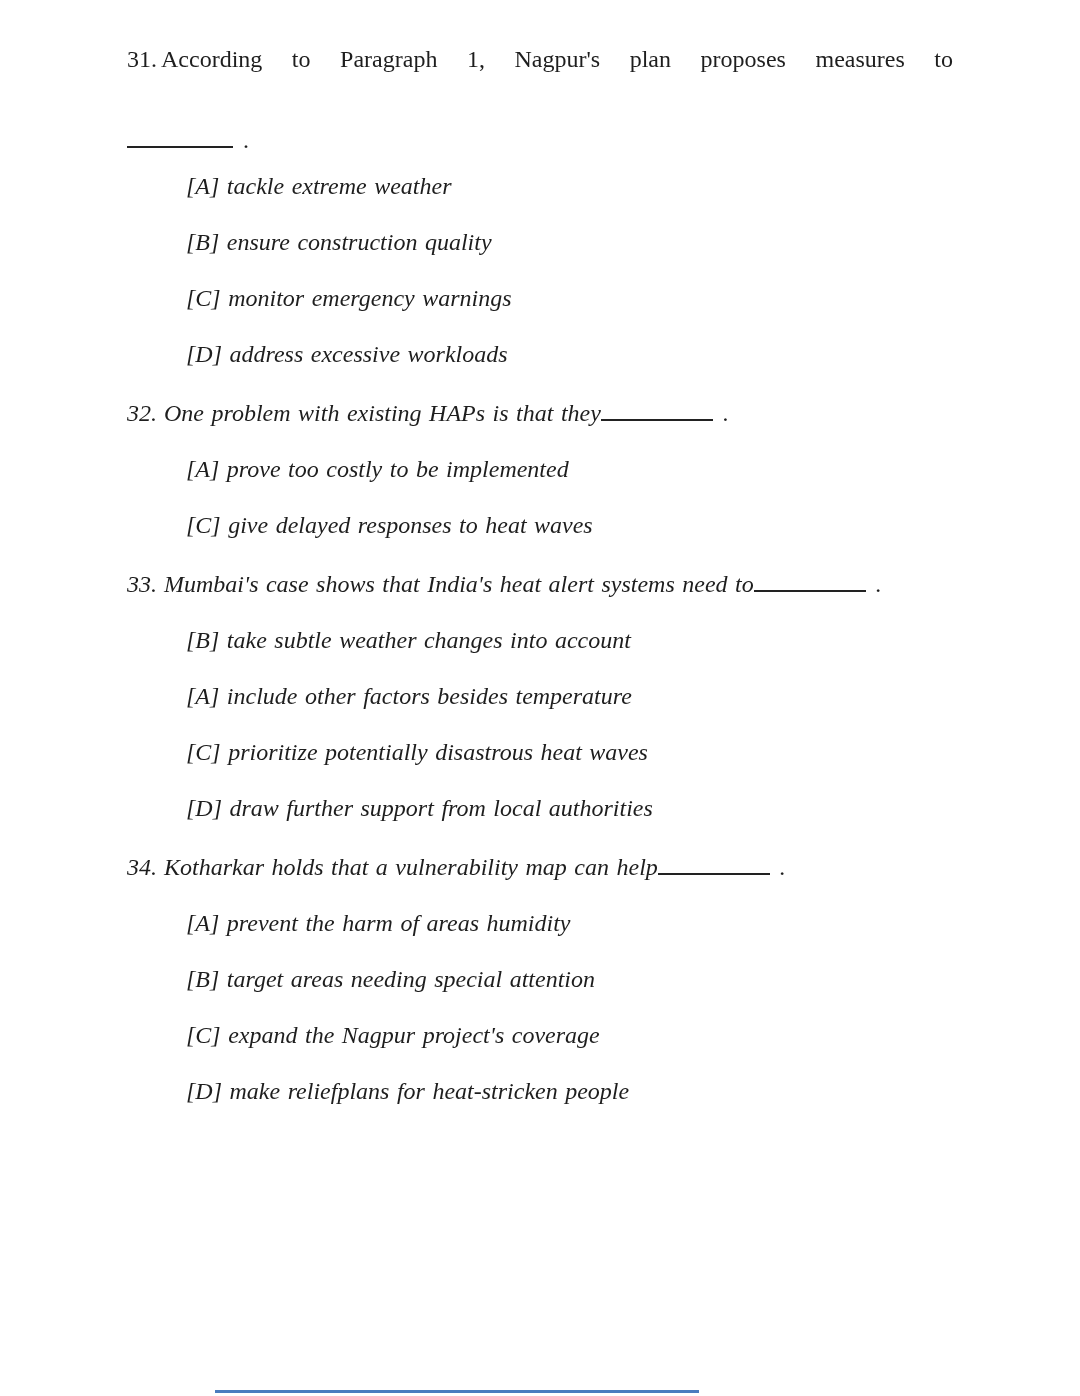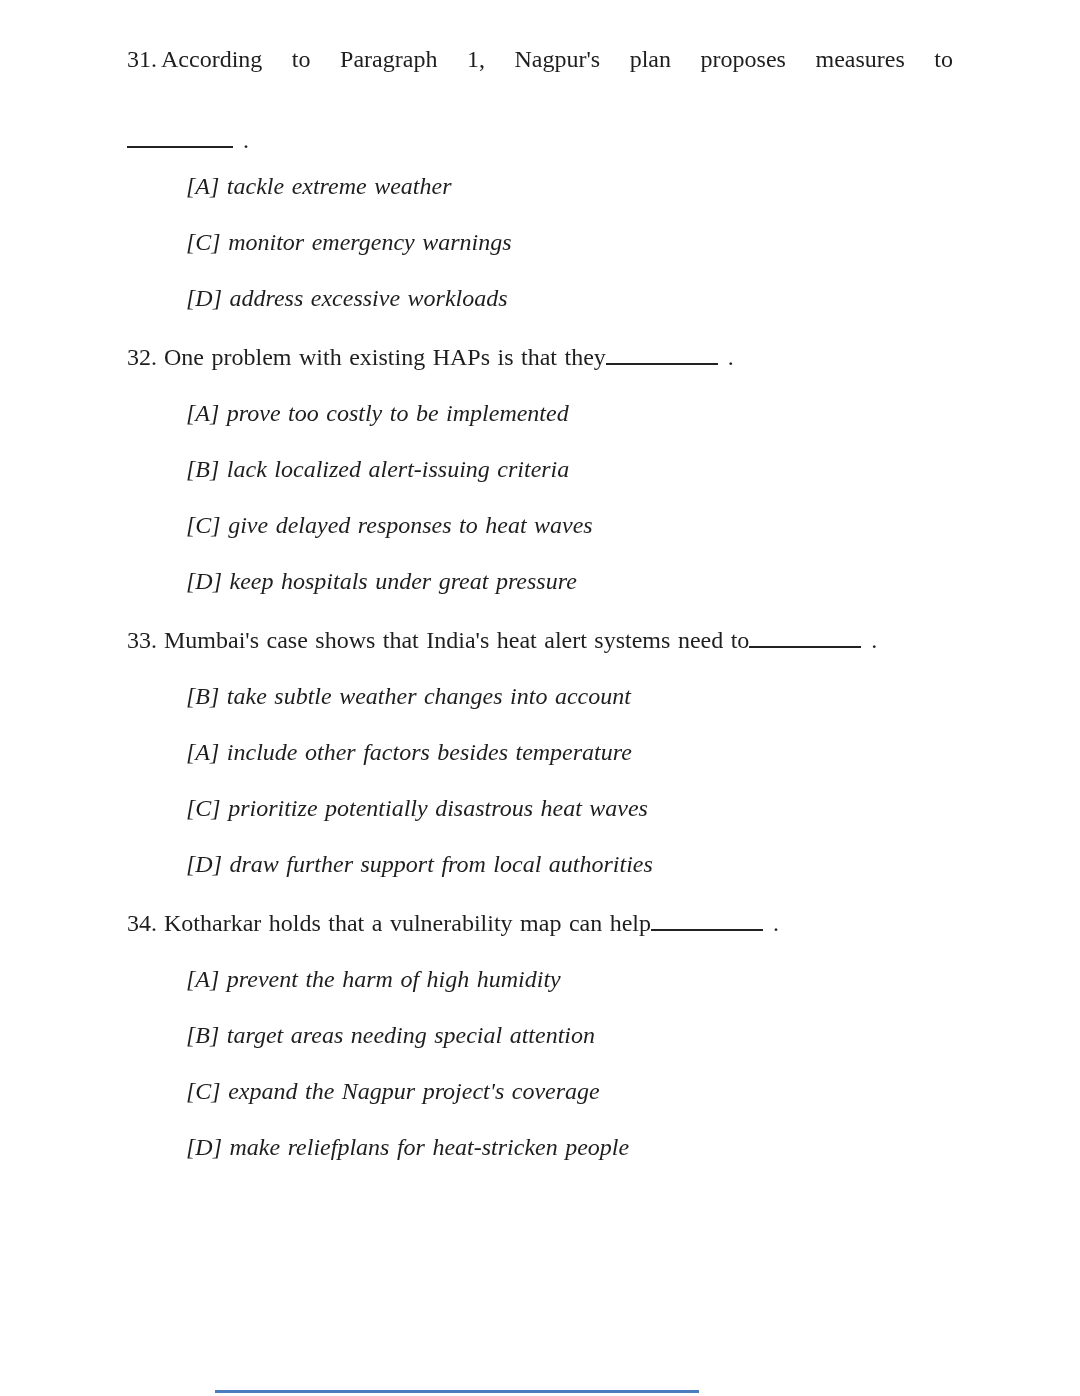--- a/index.html
+++ b/index.html
@@ -40,21 +40,21 @@
     white-space: normal;
   }
   .stem-justify .q-num { padding-right: 4px; }
   .q31-line1 { margin-bottom: 48px; }
   .q31-line2 { margin-bottom: 16px; }
   .option {
     padding-left: 59px;
     font-style: italic;
   }
   .q { margin: 0; }
-  .q.spaced .stem { margin-top: 8px; }
+  .q.spaced .stem { margin-top: 8px; font-style: italic; }
   .blank {
     display: inline-block;
     width: 112px;
     height: 1.0em;
     border-bottom: 2px solid #222222;
     vertical-align: baseline;
   }
   .blank-sm { width: 106px; }
   .period {
     margin-left: 10px;
@@ -70,42 +70,41 @@
 </style>
 </head>
 <body>
 
 <div class="page">
 
   <div class="q">
     <div class="line stem stem-justify q31-line1"><span class="q-num">31.</span><span>According to Paragraph 1, Nagpur's plan proposes measures to</span></div>
     <div class="line q31-line2"><span class="blank blank-sm"></span><span class="period">.</span></div>
     <div class="line option"><span>[A]</span> <span>tackle extreme weather</span></div>
+    <div class="line option"><span>[B]</span> <span>ensure construction quality</span></div>
     <div class="line option"><span>[C]</span> <span>monitor emergency warnings</span></div>
     <div class="line option"><span>[D]</span> <span>address excessive workloads</span></div>
   </div>
 
   <div class="q spaced">
     <div class="line stem"><span class="q-num">32.</span><span>One problem with existing HAPs is that they</span><span class="blank"></span><span class="period">.</span></div>
     <div class="line option"><span>[A]</span> <span>prove too costly to be implemented</span></div>
-    <div class="line option"><span>[B]</span> <span>lack localized alert-issuing criteria</span></div>
     <div class="line option"><span>[C]</span> <span>give delayed responses to heat waves</span></div>
-    <div class="line option"><span>[D]</span> <span>keep hospitals under great pressure</span></div>
   </div>
 
   <div class="q spaced">
     <div class="line stem"><span class="q-num">33.</span><span>Mumbai's case shows that India's heat alert systems need to</span><span class="blank"></span><span class="period">.</span></div>
     <div class="line option"><span>[B]</span> <span>take subtle weather changes into account</span></div>
     <div class="line option"><span>[A]</span> <span>include other factors besides temperature</span></div>
     <div class="line option"><span>[C]</span> <span>prioritize potentially disastrous heat waves</span></div>
     <div class="line option"><span>[D]</span> <span>draw further support from local authorities</span></div>
   </div>
 
   <div class="q spaced">
     <div class="line stem"><span class="q-num">34.</span><span>Kotharkar holds that a vulnerability map can help</span><span class="blank"></span><span class="period">.</span></div>
-    <div class="line option"><span>[A]</span> <span>prevent the harm of high humidity</span></div>
+    <div class="line option"><span>[A]</span> <span>prevent the harm of areas humidity</span></div>
     <div class="line option"><span>[B]</span> <span>target areas needing special attention</span></div>
     <div class="line option"><span>[C]</span> <span>expand the Nagpur project's coverage</span></div>
     <div class="line option"><span>[D]</span> <span>make reliefplans for heat-stricken people</span></div>
   </div>
 
   <div class="bottom-accent"></div>
 </div>
 
 </body></html>

